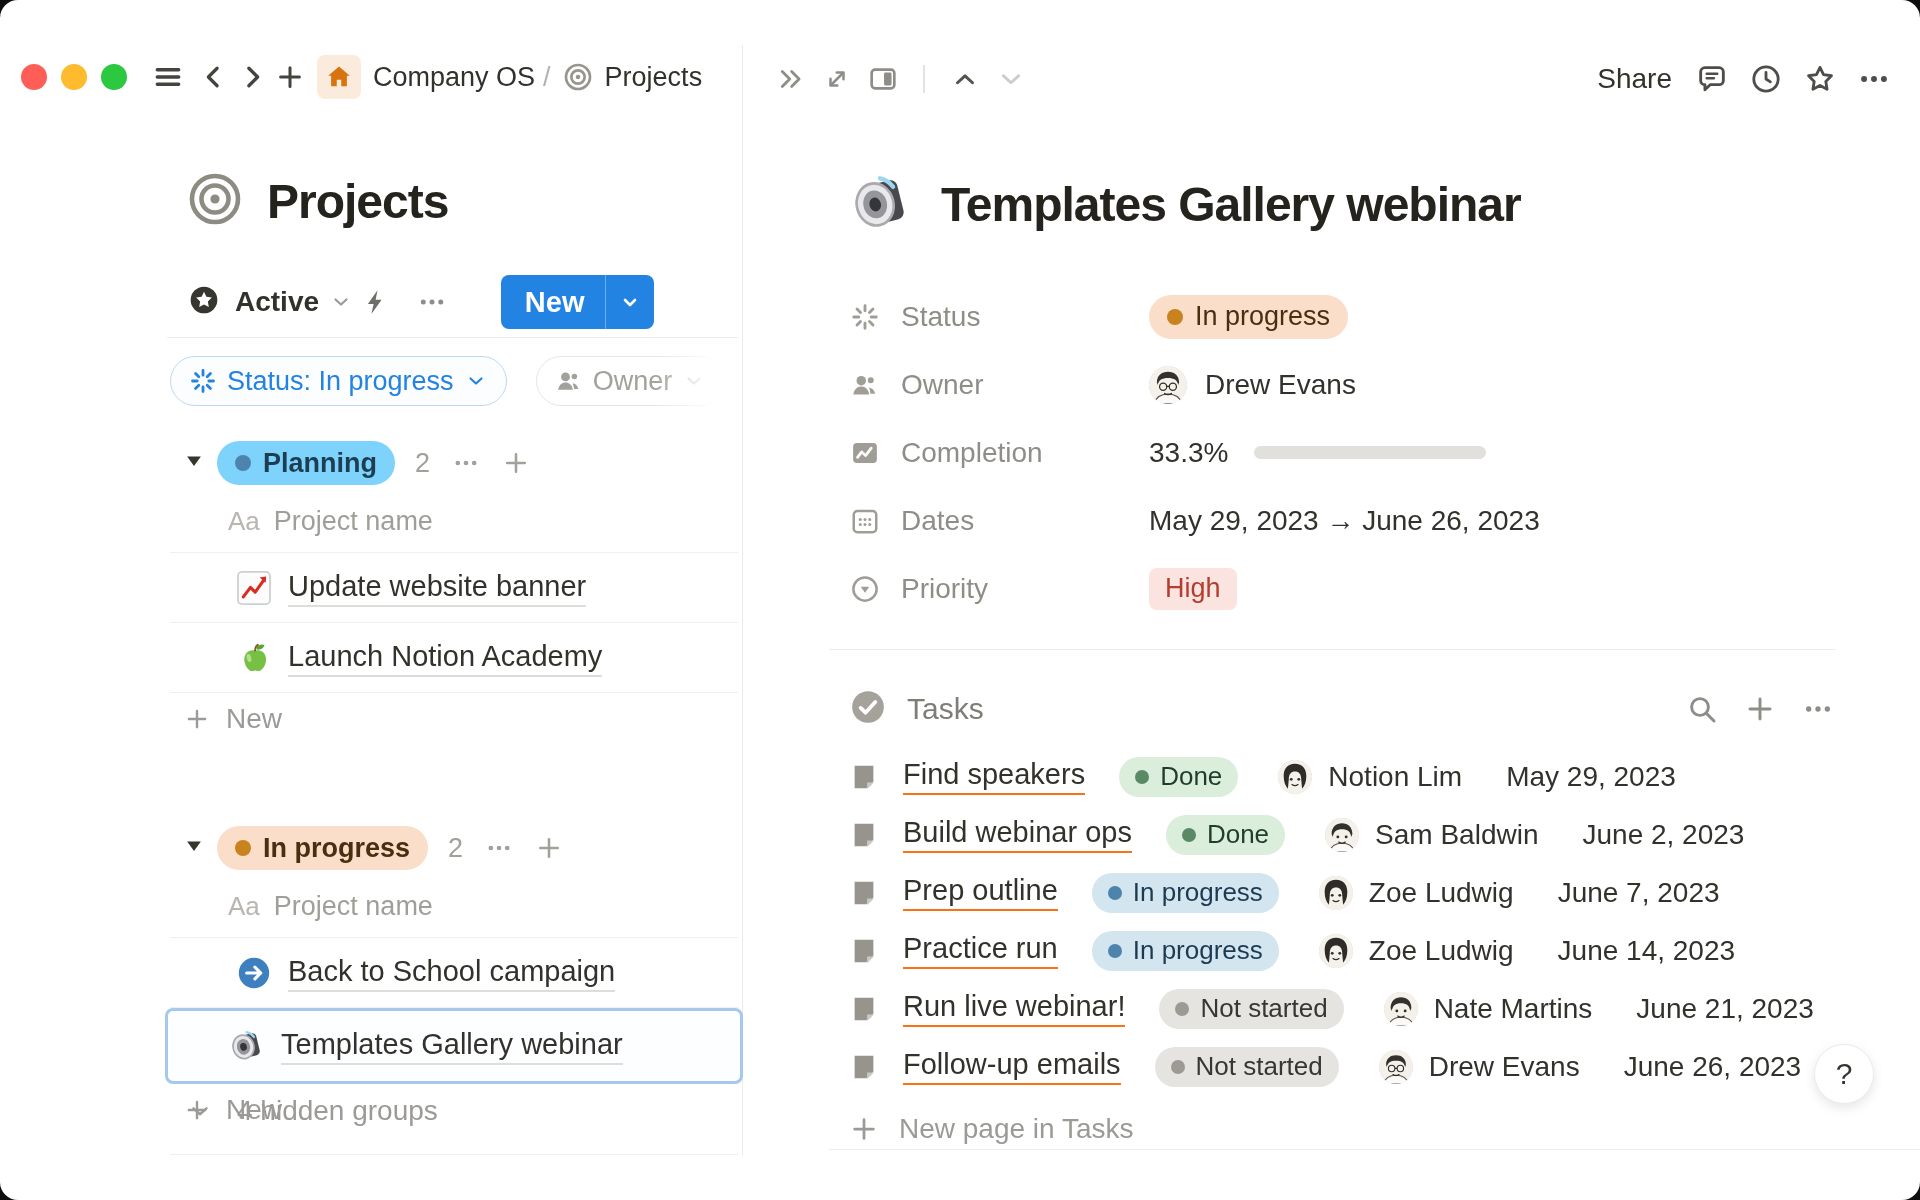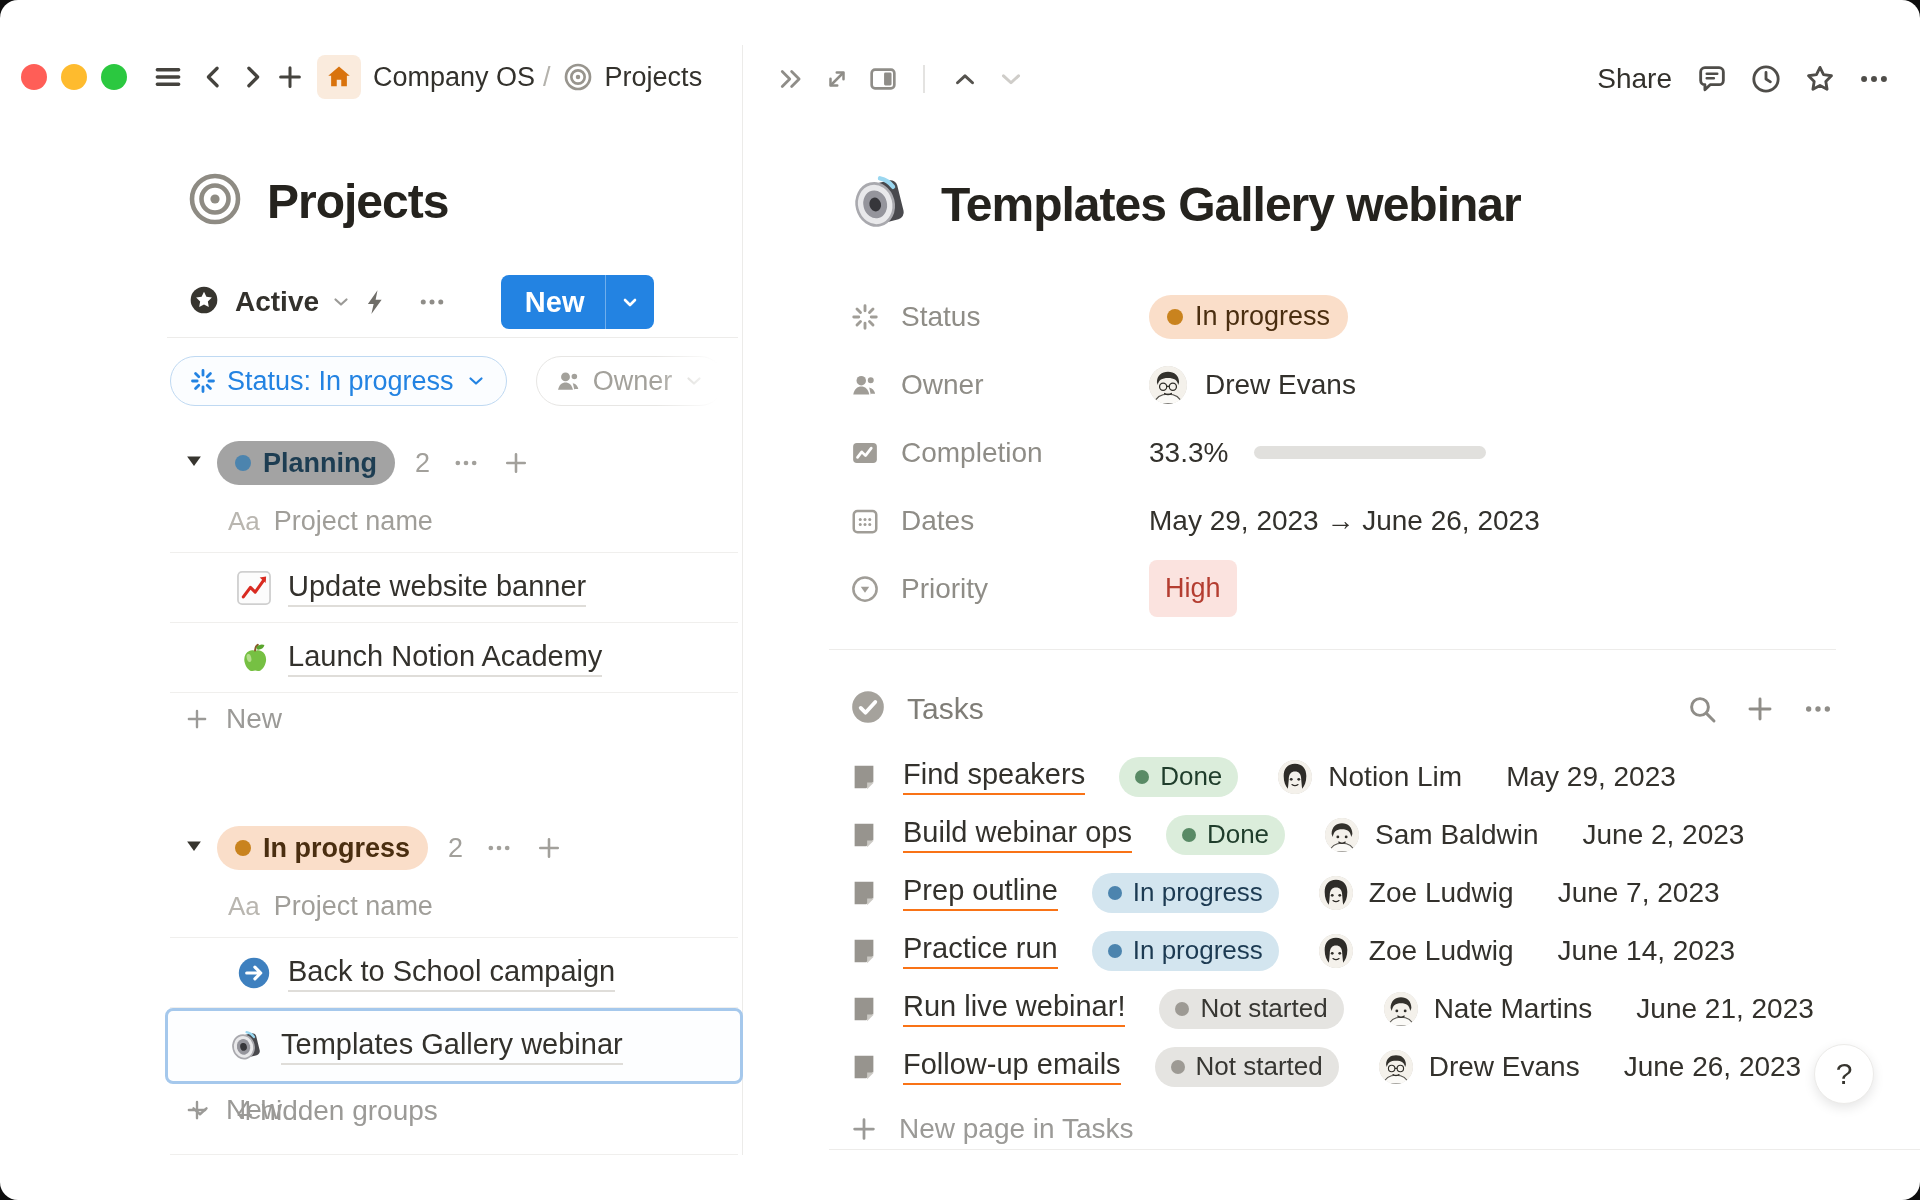--- a/index.html
+++ b/index.html
@@ -39,21 +39,21 @@
   .chip-status{border:1.5px solid #BFD9F2;background:#FBFDFF;color:#2383E2;}
   .chip-status .chip-label{font-size:27px;font-weight:500;margin:0 10px;}
   .chip-owner{border:1.5px solid #E7E6E4;background:#fff;color:#A3A19b;margin-left:29px;}
   .chip-owner .chip-label{font-size:27px;margin:0 10px;}
   .chip-fade{position:absolute;right:-4px;top:-4px;bottom:-4px;width:86px;background:linear-gradient(90deg,rgba(255,255,255,0),#fff 72%);pointer-events:none;}
 
   .lp-group{margin-top:34px;}
   .lp-group + .lp-group{margin-top:82px;}
   .group-header{display:flex;align-items:center;padding-left:13px;height:46px;}
   .group-pill{display:inline-flex;align-items:center;height:44px;border-radius:22px;padding:0 18px;margin-left:12px;}
-  .group-pill[data-color="blue"]{background:#a3a3a3;color:#1d3d52;}
+  .group-pill[data-color="blue"]{background:#7dd3fc;color:#1d3d52;}
   .group-pill[data-color="blue"] .gdot{background:#4C84AE;}
   .group-pill[data-color="orange"]{background:#FADEC9;color:#4a2e10;}
   .group-pill[data-color="orange"] .gdot{background:#C9831E;}
   .gdot{width:16px;height:16px;border-radius:50%;margin-right:12px;}
   .group-name{font-size:27px;font-weight:600;}
   .group-count{font-size:27px;color:#a2a09b;margin-left:20px;}
   .group-header .ghost{margin-left:22px;}
 
   .col-header{margin-top:16px;height:38px;padding-left:58px;display:flex;align-items:center;}
   .aa{font-size:26px;color:#b9b6b0;}
@@ -103,21 +103,21 @@
   .pill{display:inline-flex;align-items:center;height:44px;border-radius:22px;padding:0 18px;font-size:27px;font-weight:500;white-space:nowrap;}
   .pill .dot{width:16px;height:16px;border-radius:50%;margin-right:12px;flex:none;}
   .pill[data-color="orange"]{background:#FADEC9;color:#4a2e10;}
   .pill[data-color="orange"] .dot{background:#C9831E;}
   .pill[data-color="green"]{background:#DBEDDB;color:#1f3d2b;}
   .pill[data-color="green"] .dot{background:#598A65;}
   .pill[data-color="blue"]{background:#D3E5EF;color:#1c3a52;}
   .pill[data-color="blue"] .dot{background:#4C84AE;}
   .pill[data-color="gray"]{background:#E5E4E1;color:#373632;}
   .pill[data-color="gray"] .dot{background:#9d9a94;}
-  .tag-red{display:inline-flex;align-items:center;height:57px;border-radius:8px;padding:0 16px;background:#FBE3DF;color:#B43D30;font-size:27px;font-weight:500;}
+  .tag-red{display:inline-flex;align-items:center;height:42px;border-radius:8px;padding:0 16px;background:#FBE3DF;color:#B43D30;font-size:27px;font-weight:500;}
 
   .avatar{width:38px;height:38px;border-radius:50%;overflow:hidden;flex:none;background:#F4F1EB;box-shadow:inset 0 0 0 1px rgba(0,0,0,.09);}
   .avatar svg{display:none;width:100%;height:100%;}
   .avatar[data-avatar="man"] .av-man{display:block;}
   .avatar[data-avatar="man-glasses"] .av-mg{display:block;}
   .avatar[data-avatar="woman"] .av-woman{display:block;}
   .owner-name{font-size:28px;color:#33312c;margin-left:18px;}
 
   .pct{font-size:28px;font-weight:500;color:#33312c;}
   .prog-track{width:232px;height:13px;border-radius:7px;background:#E1E0DD;margin-left:26px;overflow:hidden;}

